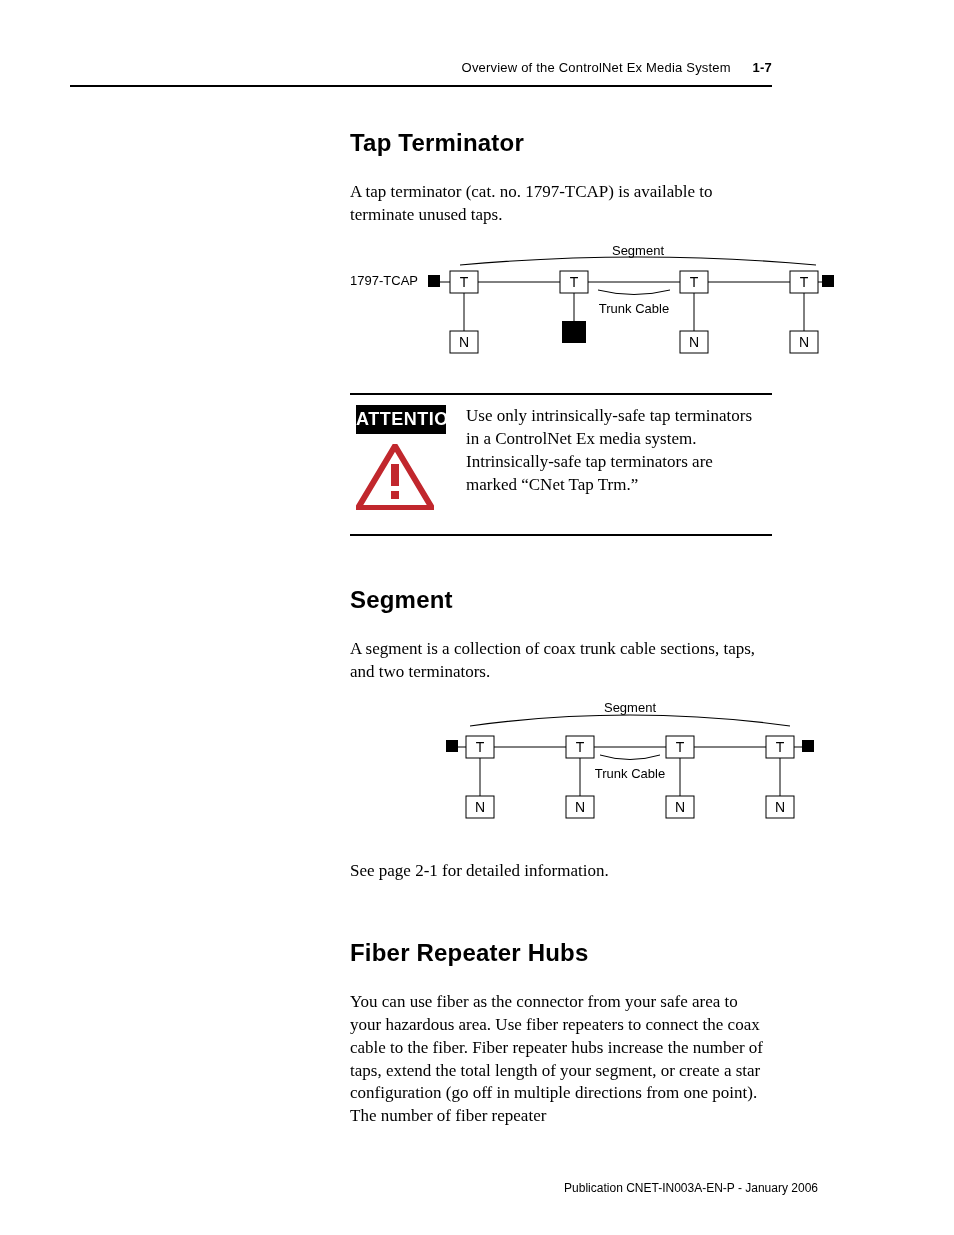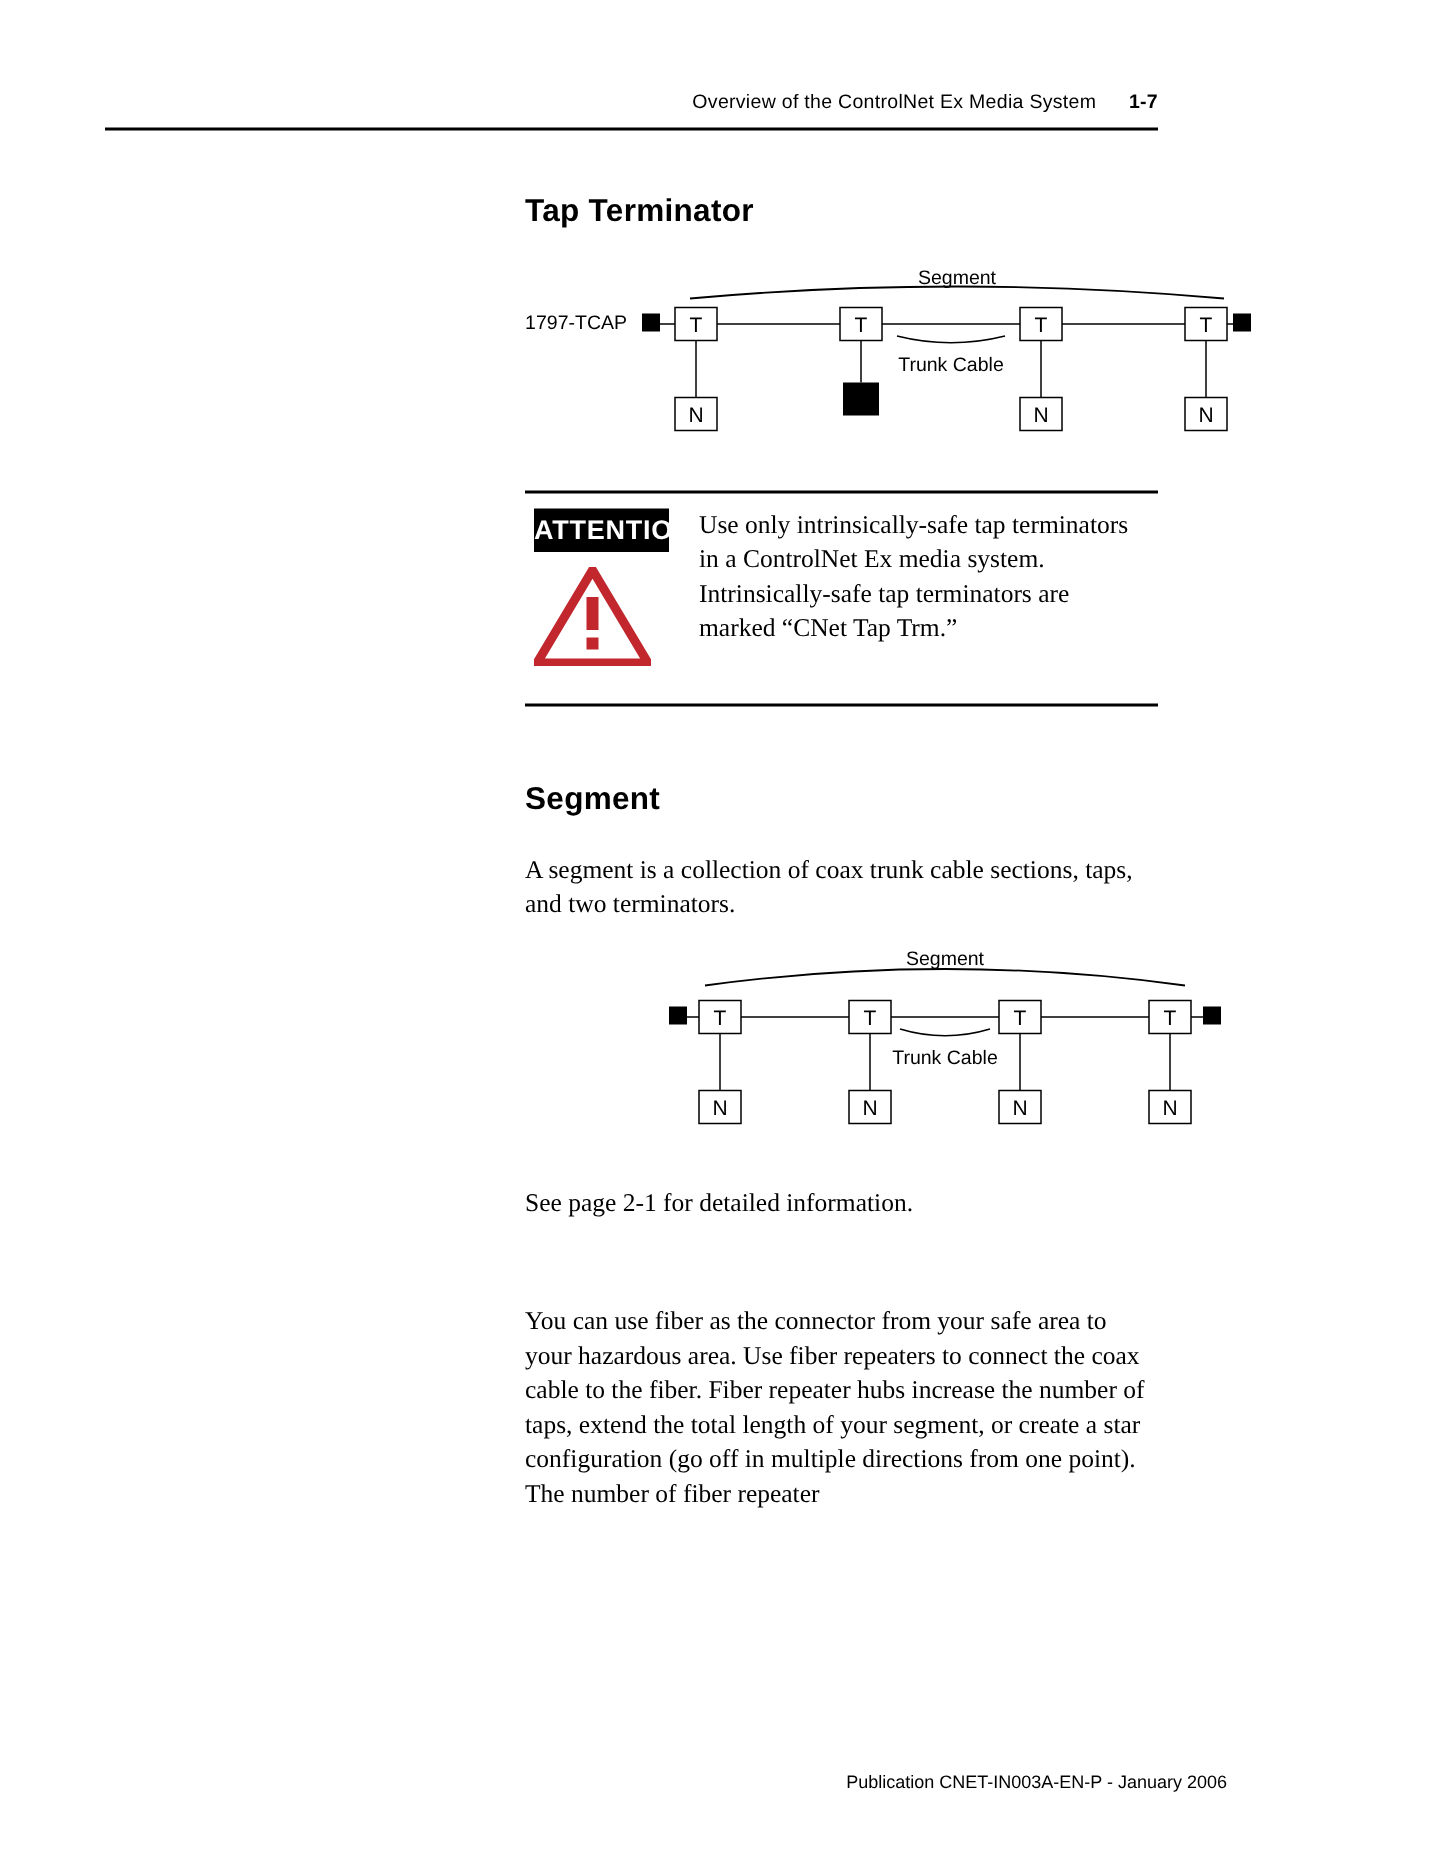--- a/index.html
+++ b/index.html
@@ -23,21 +23,21 @@
     font-size: 13px;
     letter-spacing: 0.2px;
     padding-bottom: 10px;
   }
   .running-head .pagenum { font-weight: 700; margin-left: 18px; }
   .hr-thick { border: none; border-top: 2px solid #000; margin: 0; }
   .content { margin-left: 280px; margin-top: 42px; }
   .h2 {
     font-family: Arial, Helvetica, sans-serif;
     font-weight: 700;
-    font-size: 21px;
+    font-size: 24px;
     margin: 0 0 24px 0;
     letter-spacing: 0.2px;
   }
   .body {
     font-size: 17px;
     line-height: 1.35;
     margin: 0 0 16px 0;
   }
   .diagram { margin: 6px 0 30px 0; }
   .diagram svg { display: block; }
@@ -71,20 +71,21 @@
 
   <div class="running-head">
     <span>Overview of the ControlNet Ex Media System</span>
     <span class="pagenum">1-7</span>
   </div>
   <hr class="hr-thick">
 
   <div class="content">
 
     <h2 class="h2">Tap Terminator</h2>
+    <p class="body">A tap terminator (cat. no. 1797-TCAP) is available to terminate unused taps.</p>
 
     <div class="diagram">
       <svg width="530" height="120" viewBox="0 0 530 120" font-family="Arial, Helvetica, sans-serif">
 
         <text x="288" y="12" font-size="13" text-anchor="middle">Segment</text>
         <path d="M110 22 Q288 6 466 22" stroke="#000" fill="none" stroke-width="1.2"></path>
 
         <text x="68" y="42" font-size="13" text-anchor="end">1797-TCAP</text>
 
         <rect x="78" y="32" width="12" height="12" fill="#000"></rect>
@@ -194,18 +195,19 @@
           <rect x="356" y="96" width="28" height="22" fill="#fff" stroke="#000"></rect>
           <text x="370" y="112" font-size="14" text-anchor="middle">N</text>
         </g>
       </svg>
     </div>
 
     <p class="body">See page 2-1 for detailed information.</p>
 
     <div class="section-gap"></div>
 
+    <h2 class="h2">Fiber Repeater Hubs</h2>
     <p class="body">You can use fiber as the connector from your safe area to your hazardous area. Use fiber repeaters to connect the coax cable to the fiber. Fiber repeater hubs increase the number of taps, extend the total length of your segment, or create a star configuration (go off in multiple directions from one point). The number of fiber repeater</p>
 
   </div>
 
   <div class="footer">Publication CNET-IN003A-EN-P - January 2006</div>
 </div>
 
 </body></html>

